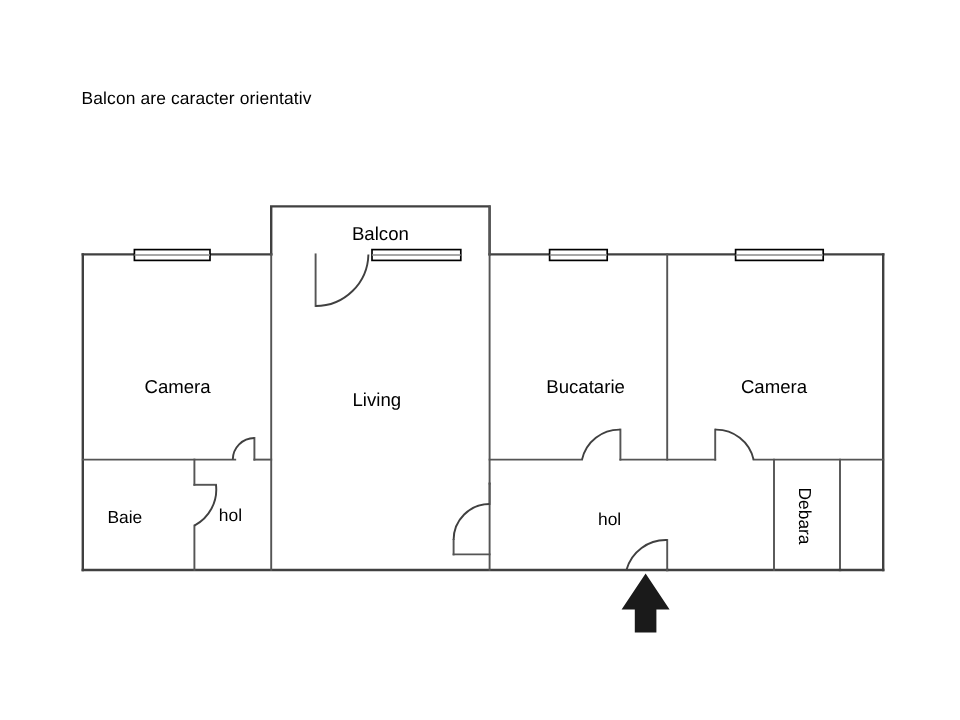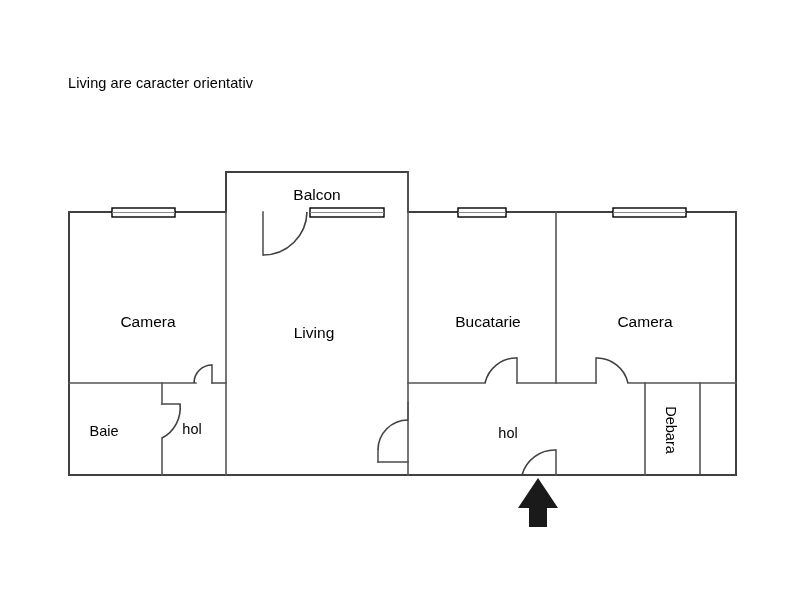--- a/index.html
+++ b/index.html
@@ -79,21 +79,21 @@
   .entry-arrow {
     fill: #1a1a1a;
     stroke: none;
   }
 </style>
 </head>
 <body>
 
 <div id="plan-root">
 
-  <div id="title-note">Living are caracter orientativ</div>
+  <div id="title-note">Balcon are caracter orientativ</div>
 
   <svg id="floorplan-svg" width="800" height="600" viewBox="0 0 800 600">
 
     <g>
 
       <path class="wall" d="M 69 212 L 226 212"></path>
 
       <path class="wall" d="M 226 212 L 226 172 L 408 172 L 408 212"></path>
 
       <path class="wall" d="M 408 212 L 736 212"></path>

